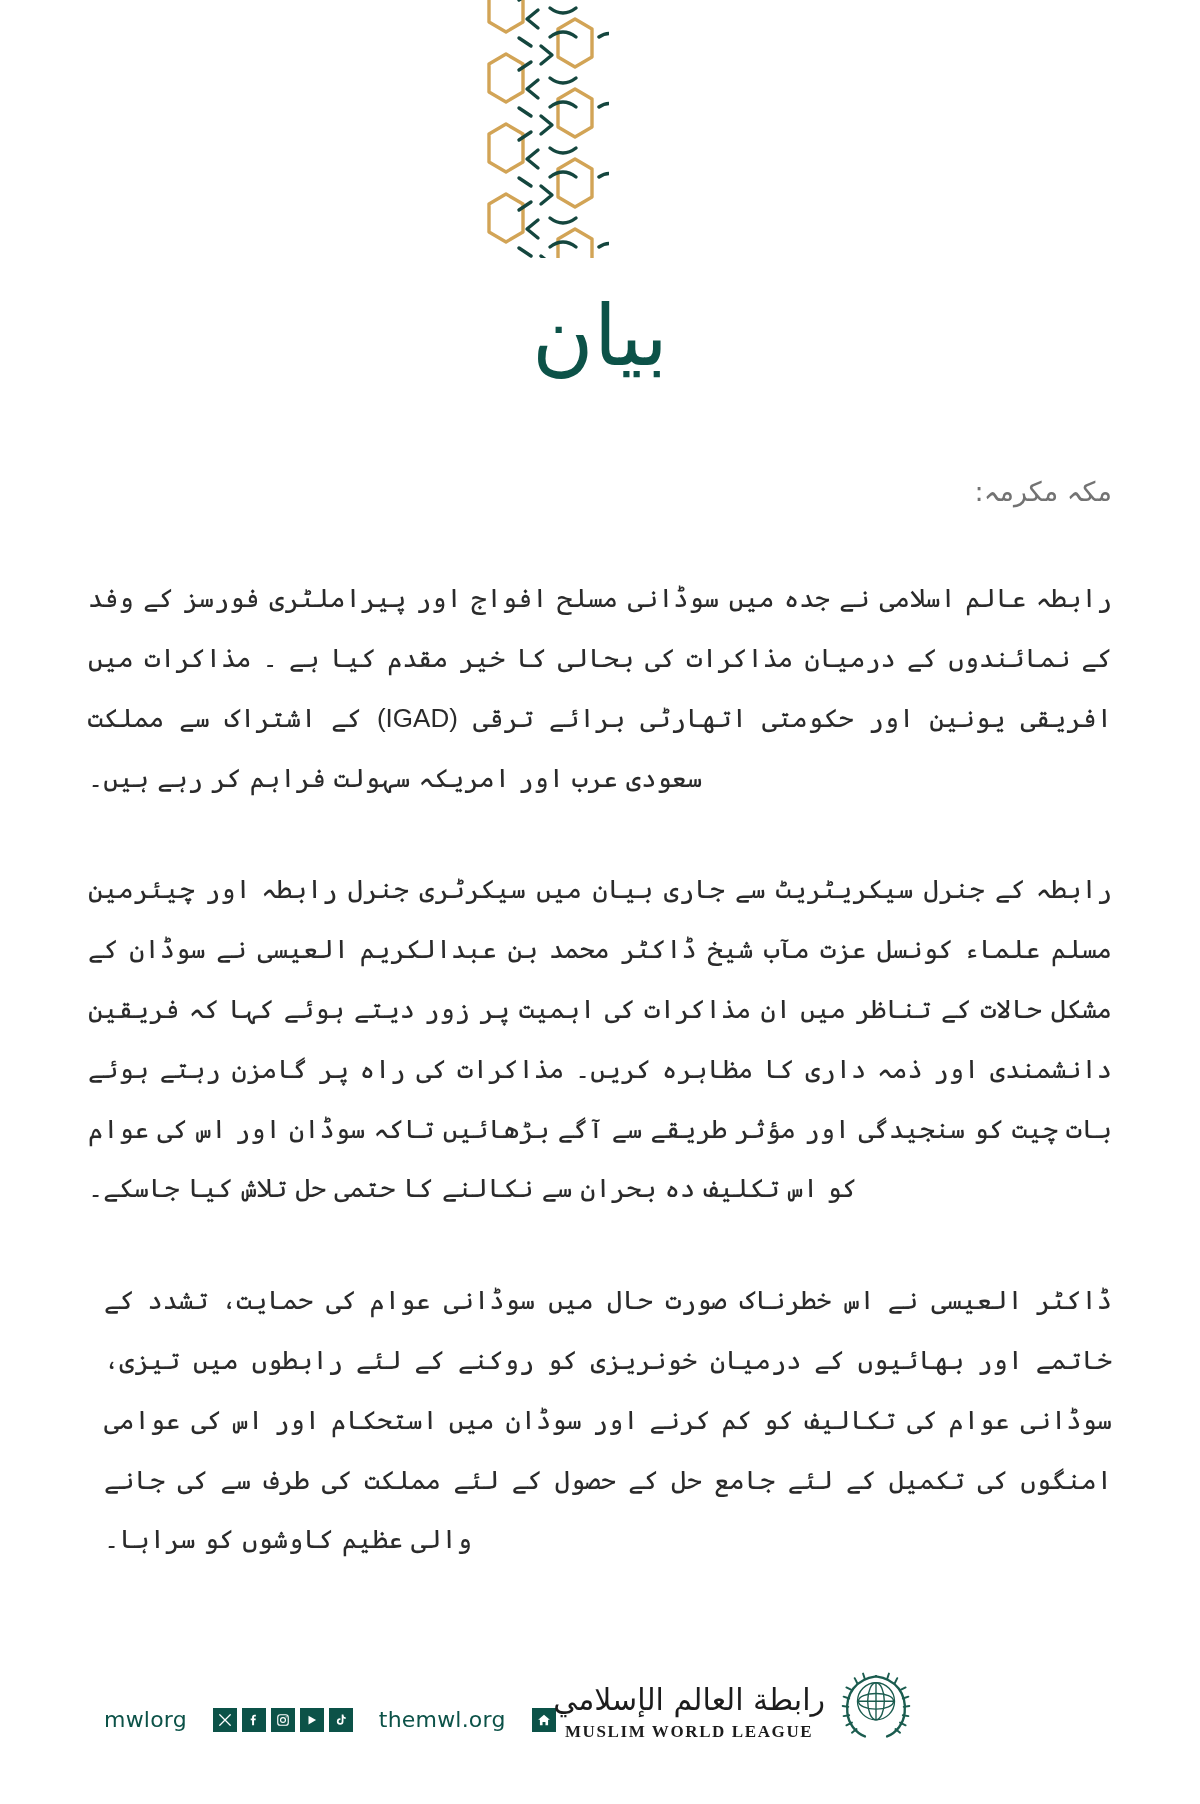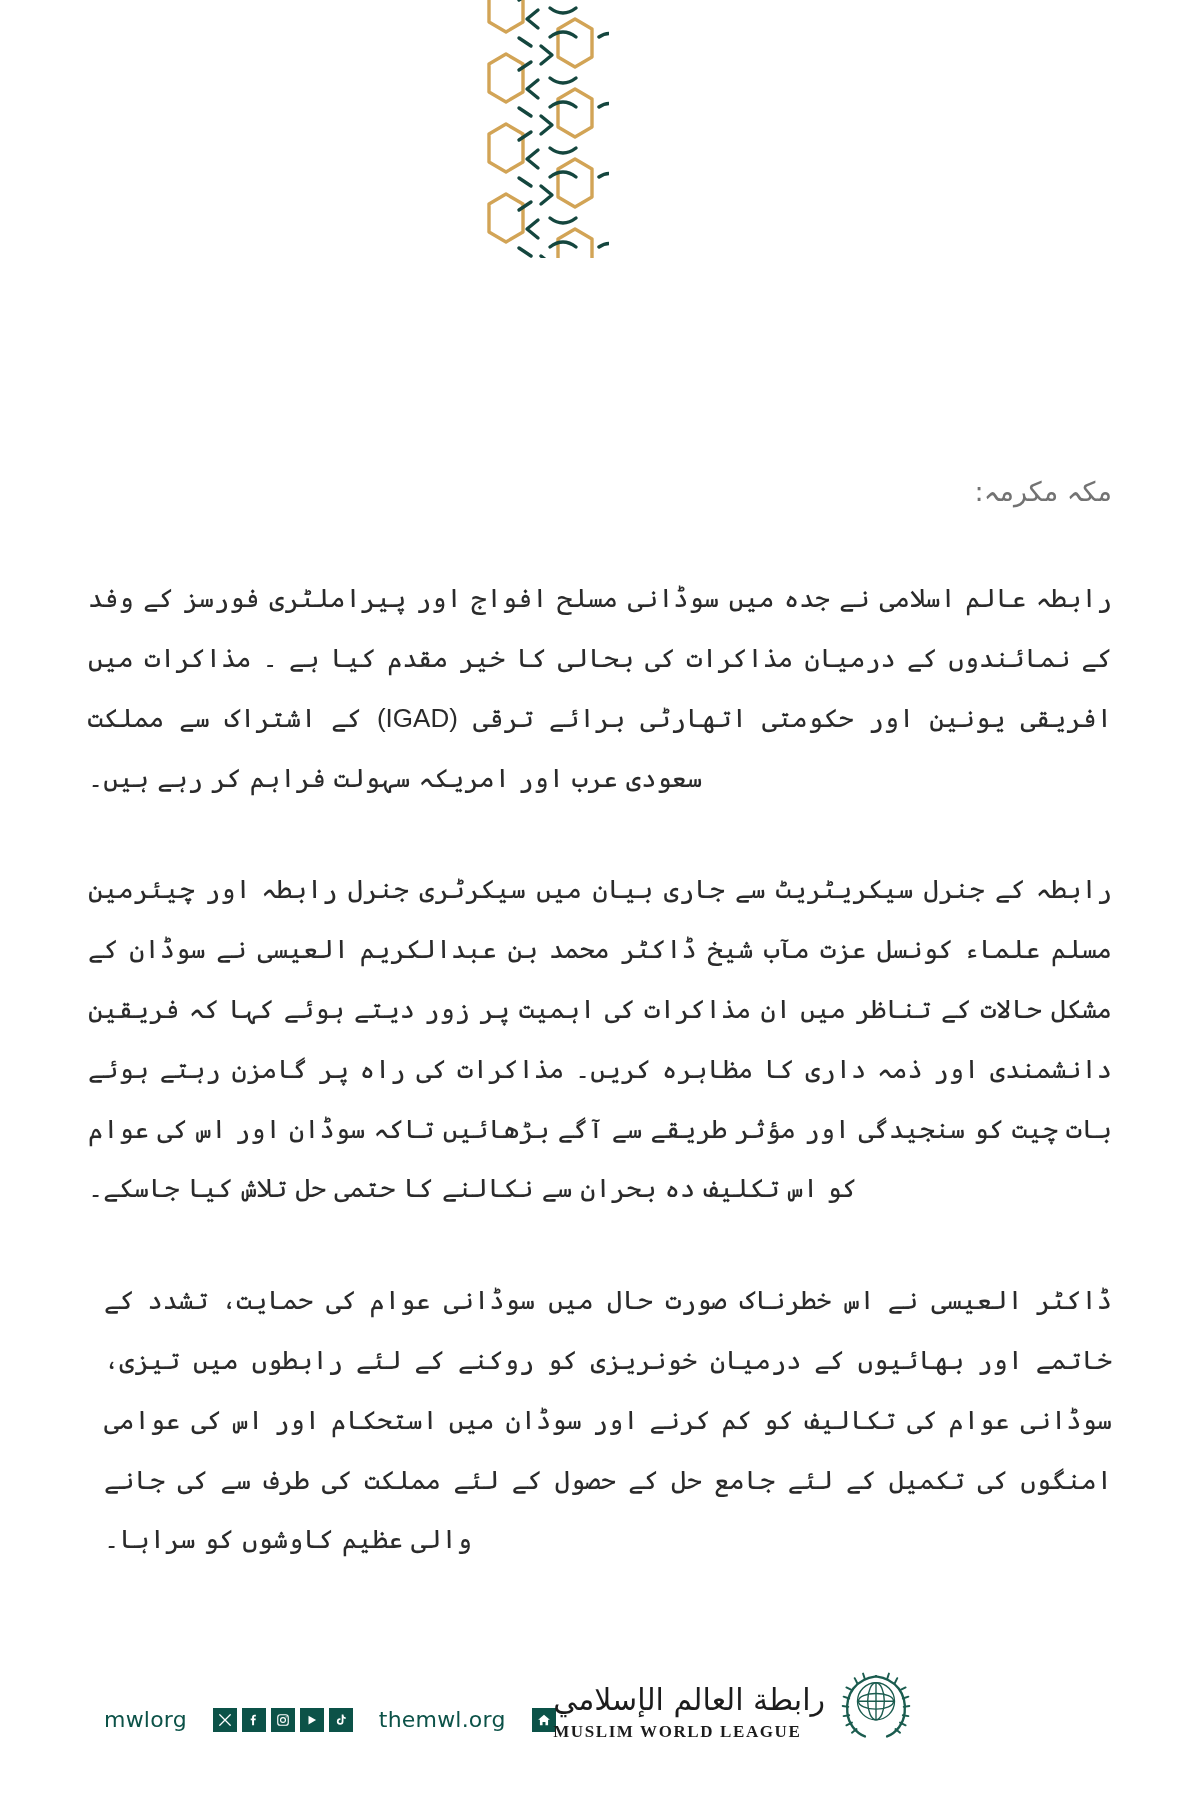--- a/index.html
+++ b/index.html
@@ -113,21 +113,21 @@
     position: absolute;
     right: 86px;
     bottom: 26px;
     display: flex;
     align-items: flex-end;
     gap: 14px;
   }
   .logo-text-block {
     display: flex;
     flex-direction: column;
-    align-items: flex-start;
+    align-items: center;
     gap: 4px;
   }
   .logo-arabic {
     font-family: "DejaVu Sans", sans-serif;
     font-size: 30px;
     color: #1c1c1c;
     direction: rtl;
     line-height: 1.2;
     letter-spacing: -0.5px;
   }
@@ -197,20 +197,23 @@
         <path d="M101 8 Q114 18 127 8"></path>
 
         <path d="M150 37 Q160 30 170 37"></path>
         <path d="M150 107 Q160 100 170 107"></path>
         <path d="M150 177 Q160 170 170 177"></path>
         <path d="M150 247 Q160 240 170 247"></path>
       </g>
     </svg>
   </div>
 
+  <div class="title-wrap">
+    <div class="doc-title">بيان</div>
+  </div>
 
   <div class="body-area">
     <div class="dateline">مکہ مکرمہ:</div>
     <p class="para">رابطہ عالم اسلامی نے جدہ میں سوڈانی مسلح افواج اور پیراملٹری فورسز کے وفد کے نمائندوں کے درمیان مذاکرات کی بحالی کا خیر مقدم کیا ہے ۔ مذاکرات میں افریقی یونین اور حکومتی اتھارٹی برائے ترقی (IGAD) کے اشتراک سے مملکت سعودی عرب اور امریکہ سہولت فراہم کر رہے ہیں۔</p>
     <p class="para">رابطہ کے جنرل سیکریٹریٹ سے جاری بیان میں سیکرٹری جنرل رابطہ اور چیئرمین مسلم علماء کونسل عزت مآب شیخ ڈاکٹر محمد بن عبدالکریم العیسی نے سوڈان کے مشکل حالات کے تناظر میں ان مذاکرات کی اہمیت پر زور دیتے ہوئے کہا کہ فریقین دانشمندی اور ذمہ داری کا مظاہرہ کریں۔ مذاکرات کی راہ پر گامزن رہتے ہوئے بات چیت کو سنجیدگی اور مؤثر طریقے سے آگے بڑھائیں تاکہ سوڈان اور اس کی عوام کو اس تکلیف دہ بحران سے نکالنے کا حتمی حل تلاش کیا جاسکے۔</p>
     <p class="para">ڈاکٹر العیسی نے اس خطرناک صورت حال میں سوڈانی عوام کی حمایت، تشدد کے خاتمے اور بھائیوں کے درمیان خونریزی کو روکنے کے لئے رابطوں میں تیزی، سوڈانی عوام کی تکالیف کو کم کرنے اور سوڈان میں استحکام اور اس کی عوامی امنگوں کی تکمیل کے لئے جامع حل کے حصول کے لئے مملکت کی طرف سے کی جانے والی عظیم کاوشوں کو سراہا۔</p>
   </div>
 
   <div class="footer">
 

